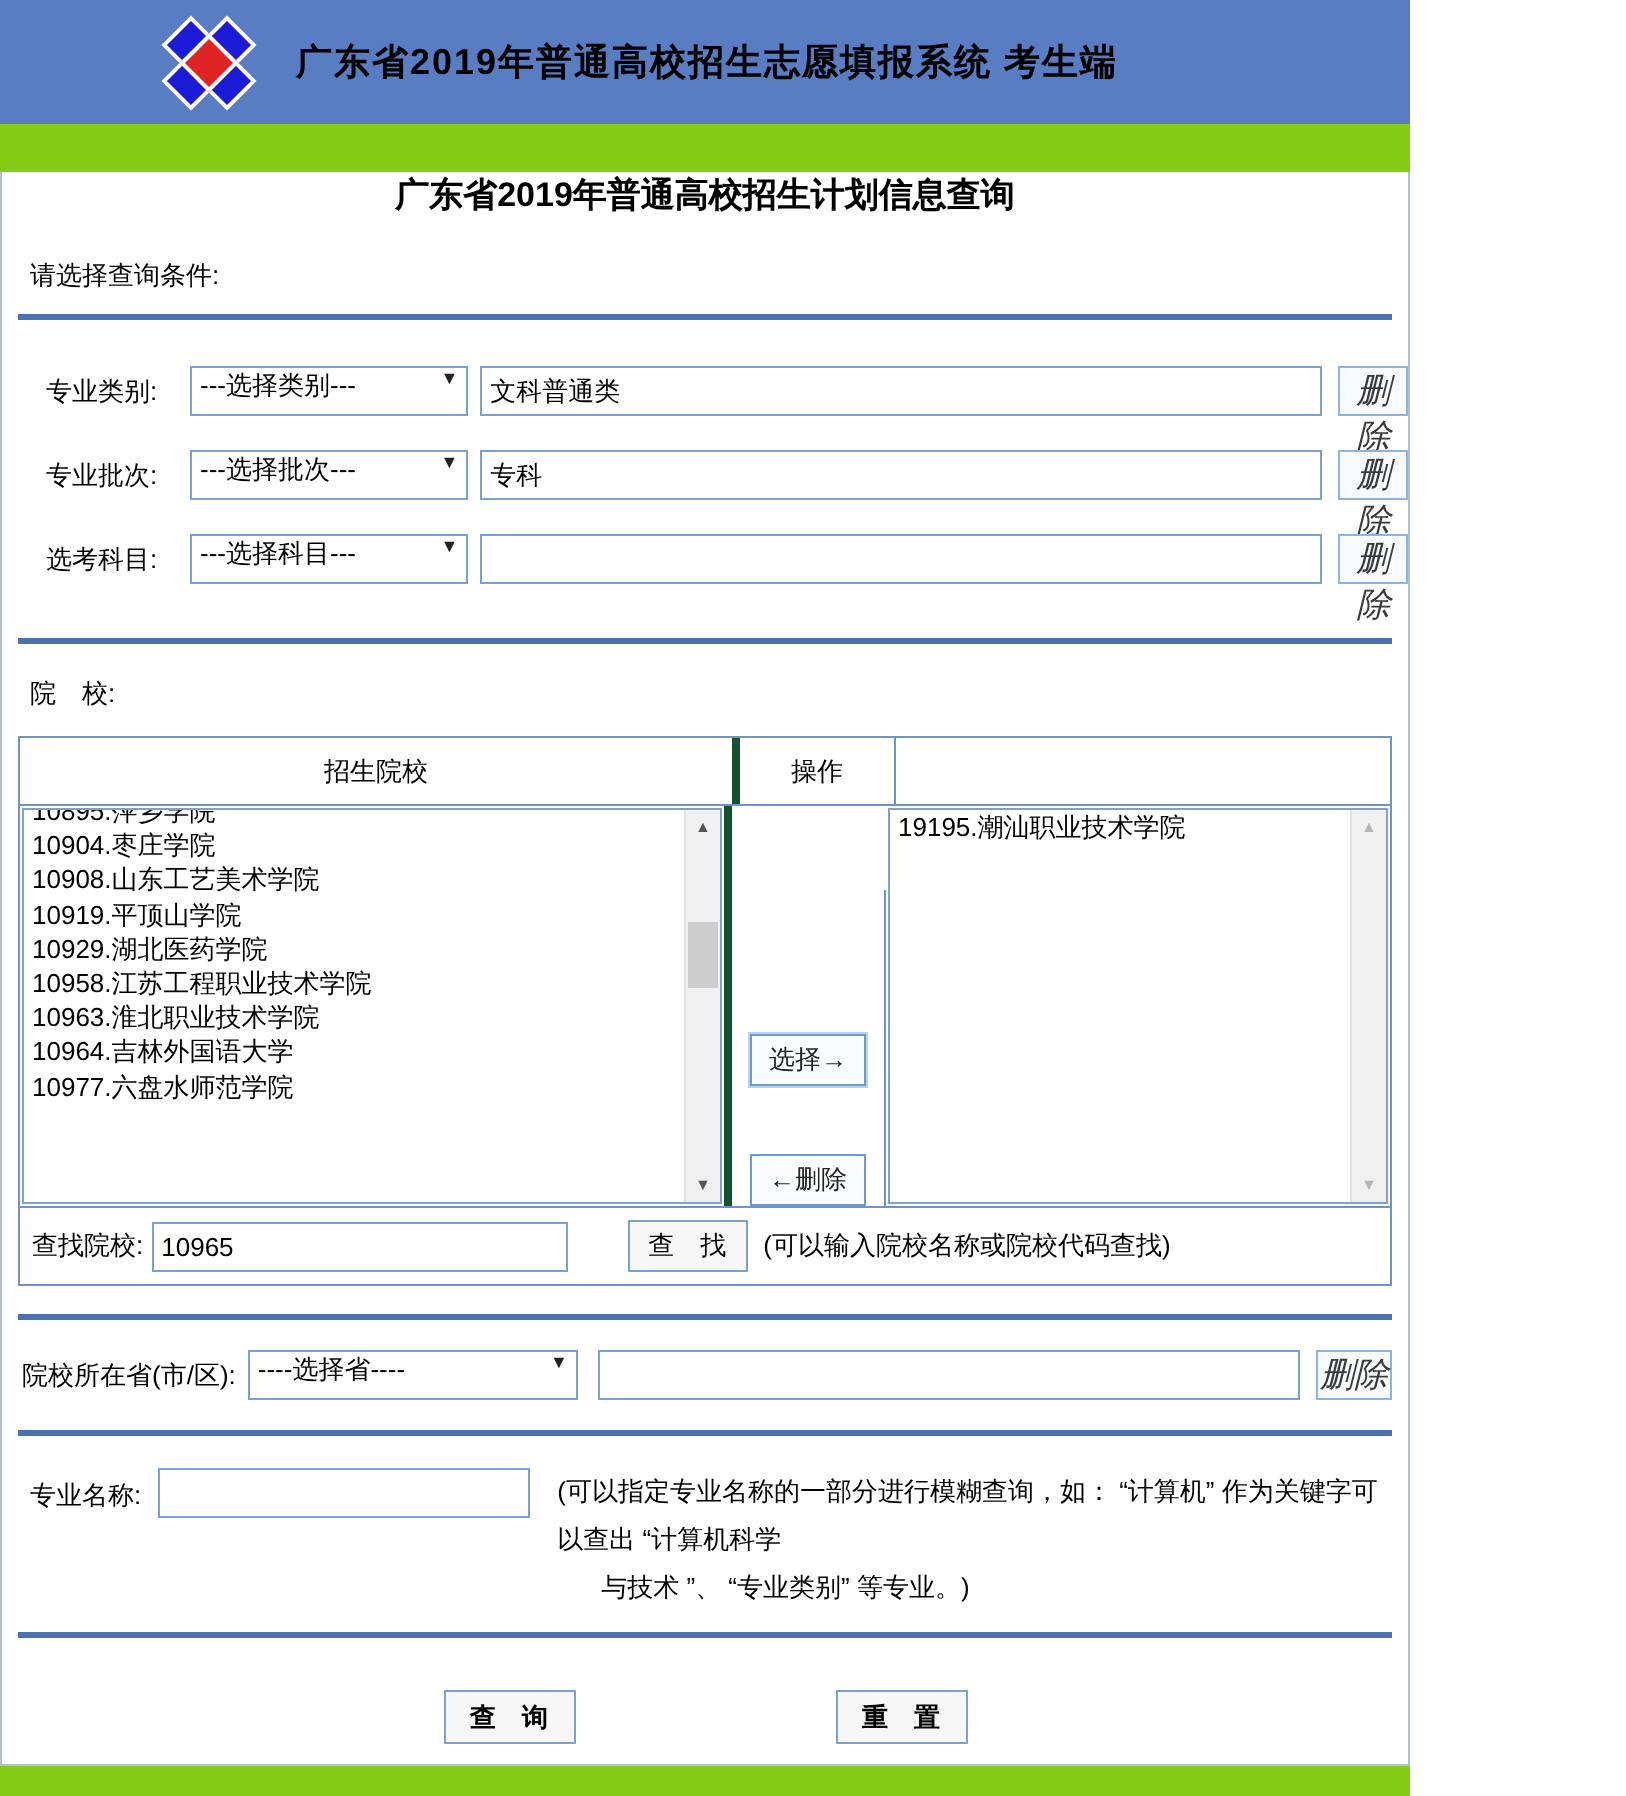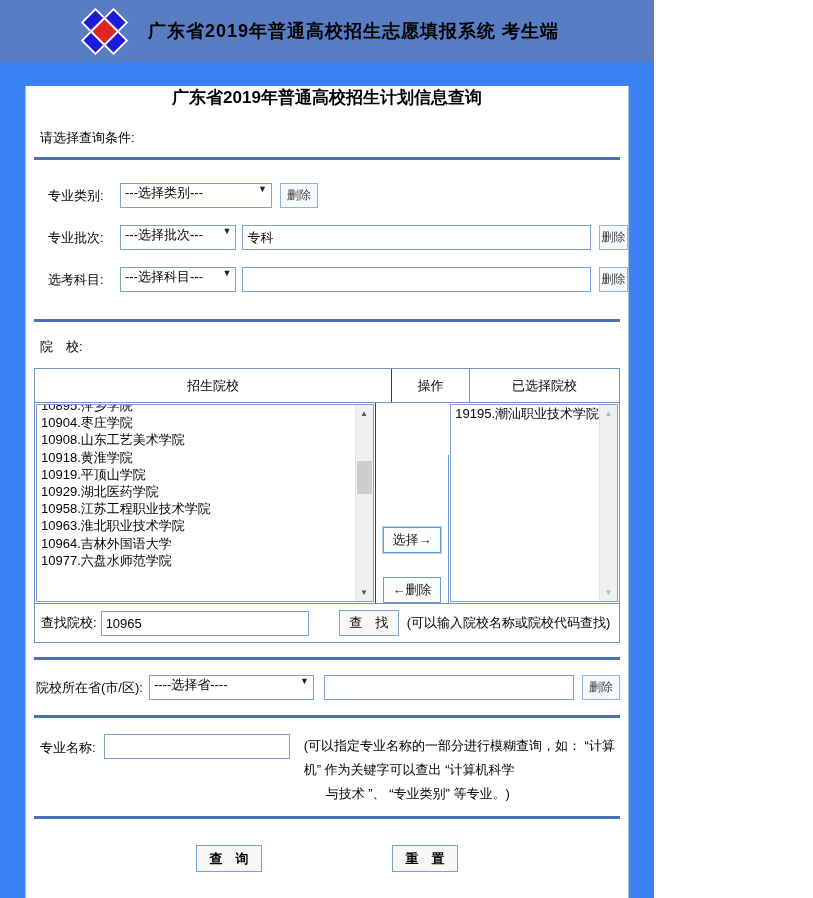--- a/index.html
+++ b/index.html
@@ -1,69 +1,69 @@
 <!DOCTYPE html>
 <html><head>
 <meta charset="utf-8">
 <style>
   html,body{margin:0;padding:0;background:#fff;}
   body{font-family:"Liberation Sans","DejaVu Sans",sans-serif;color:#000;}
-  .page{width:654px;height:898px;position:relative;background:#3b82f6;overflow:hidden;}
+  .page{width:705px;height:898px;position:relative;background:#84cc16;overflow:hidden;}
 
   
   .header{height:62px;background:#587dc2;display:flex;align-items:center;}
   .logo{position:relative;width:52px;height:44px;margin-left:78px;flex:0 0 auto;}
   .logo .d{position:absolute;width:17px;height:17px;transform:rotate(45deg);border:2px solid #fff;}
   .logo .d.blue{background:#1c1cd8;}
   .logo .d.red{background:#e02424;}
   .logo .d.tl{left:7px;top:3px;}
   .logo .d.tr{left:25px;top:3px;}
   .logo .d.bl{left:7px;top:21px;}
   .logo .d.br{left:25px;top:21px;}
   .logo .d.c{left:16px;top:12px;}
   .header-title{font-size:18px;font-weight:bold;color:#000;margin-left:18px;letter-spacing:1px;}
 
   
-  .content{margin:0 25px;border:1px solid #aebfd6;border-top:none;background:#fff;padding-bottom:16px;}
+  .content{margin:0 0;border:1px solid #aebfd6;border-top:none;background:#fff;}
   .page-title{text-align:center;font-size:17px;font-weight:bold;margin-top:24px;}
   .cond-label{font-size:13px;margin:20px 0 10px 14px;}
   .divider{height:3px;background:#4a72ae;margin:8px 8px 0 8px;}
 
   
   .filters{padding:6px 0 2px 0;}
   .frow{display:flex;align-items:center;margin:17px 0 17px 22px;}
   .frow .flabel{width:72px;font-size:13px;flex:0 0 auto;}
   .fselect{width:152px;height:25px;border:1px solid #7aa1cf;display:flex;align-items:flex-start;font-size:13px;padding:0 4px;box-sizing:border-box;background:#fff;cursor:default;}
   .fselect .stext{flex:1;white-space:nowrap;overflow:hidden;}
   .fselect .arrow{font-size:9px;color:#222;margin-left:2px;}
   .finput{width:452px;height:23px;border:1px solid #7aa1cf;font-size:13px;padding:0 4px;margin-left:6px;font-family:inherit;box-sizing:content-box;}
-  .del-btn{margin-left:8px;width:38px;height:25px;border:1px solid #8fb4dc;background:#f7fafd;font-size:12px;color:#3a3a3a;font-family:inherit;cursor:pointer;padding:0;}
+  .del-btn{margin-left:8px;width:38px;height:25px;border:1px solid #8fb4dc;background:#f7fafd;font-size:17px;color:#3a3a3a;font-family:inherit;cursor:pointer;padding:0;font-style:italic;}
 
   .section-label{font-size:13px;margin:16px 0 12px 14px;}
 
   
   .ctable{margin:0 8px;border:1px solid #7092c4;font-size:13px;}
   .thead{display:flex;border-bottom:1px solid #7092c4;}
   .thead .th{height:33px;display:flex;align-items:center;justify-content:center;}
-  .col-avail{width:356px;border-right:1px solid #14532d;}
+  .col-avail{width:356px;border-right:4px solid #14532d;}
   .col-op{width:77px;border-right:1px solid #7092c4;}
   .col-sel{flex:1;}
   .tbody{display:flex;border-bottom:1px solid #7092c4;height:200px;align-items:flex-end;}
   .cell{box-sizing:border-box;}
   .listbox{border:1px solid #7aa1cf;margin:1px;height:196px;display:flex;background:#fff;overflow:hidden;}
   .list-inner{flex:1;overflow:hidden;}
   .list-scrolled{margin-top:-8px;}
   .lb-item{font-size:13px;line-height:17.2px;padding-left:4px;white-space:nowrap;cursor:default;}
   
   .sbar{width:17px;background:#f0f0f0;position:relative;flex:0 0 auto;border-left:1px solid #e2e2e2;}
   .sb-btn{height:17px;display:flex;align-items:center;justify-content:center;font-size:8px;color:#555;background:#f0f0f0;}
   .sb-btn.down{position:absolute;bottom:0;left:0;right:0;}
   .sb-btn.dim{color:#b5b5b5;}
   .sb-thumb{position:absolute;left:1px;width:15px;height:33px;background:#cdcdcd;top:56px;}
-  .ops{display:flex;flex-direction:column;align-items:center;}
+  .ops{display:flex;flex-direction:column;align-items:center;gap:10px;}
   .op-btn{width:58px;height:26px;border:1px solid #6b9bd2;background:#fbfcfe;font-size:13px;font-family:inherit;cursor:pointer;padding:0;color:#222;}
   .op-btn.first{margin-top:72px;box-shadow:0 0 0 1px #b9d3ec;}
   .op-btn.second{margin-top:24px;}
   
   .search-row{display:flex;align-items:center;height:38px;padding-left:6px;}
   .search-label{font-size:13px;}
   .search-input{width:198px;height:23px;border:1px solid #7aa1cf;font-size:13px;padding:0 4px;margin-left:4px;font-family:inherit;}
   .search-btn{margin-left:30px;width:60px;height:26px;border:1px solid #7aa1cf;background:#f7f7f7;font-size:13px;font-family:inherit;cursor:pointer;padding:0;}
   .search-hint{font-size:13px;margin-left:8px;}
 
@@ -106,20 +106,21 @@
     <div class="divider"></div>
 
     <div class="filters">
 
       <div class="frow">
         <span class="flabel">专业类别:</span>
         <div class="fselect">
           <span class="stext">---选择类别---</span>
           <span class="arrow">▼</span>
         </div>
+        <input class="finput" type="text" value="文科普通类" style="">
         <button class="del-btn">删除</button>
       </div>
 
       <div class="frow">
         <span class="flabel">专业批次:</span>
         <div class="fselect">
           <span class="stext">---选择批次---</span>
           <span class="arrow">▼</span>
         </div>
         <input class="finput" type="text" value="专科" style="">
@@ -137,33 +138,31 @@
       </div>
     </div>
 
     <div class="divider"></div>
     <div class="section-label">院　校:</div>
 
     <div class="ctable">
       <div class="thead">
         <div class="th col-avail">招生院校</div>
         <div class="th col-op">操作</div>
-        <div class="th col-sel">已选择院校</div>
       </div>
       <div class="tbody">
 
         <div class="cell col-avail">
           <div class="listbox">
             <div class="list-inner">
               <div class="list-scrolled">
 
               <div class="lb-item">10895.萍乡学院</div>
                   <div class="lb-item">10904.枣庄学院</div>
                   <div class="lb-item">10908.山东工艺美术学院</div>
-                  <div class="lb-item">10918.黄淮学院</div>
                   <div class="lb-item">10919.平顶山学院</div>
                   <div class="lb-item">10929.湖北医药学院</div>
                   <div class="lb-item">10958.江苏工程职业技术学院</div>
                   <div class="lb-item">10963.淮北职业技术学院</div>
                   <div class="lb-item">10964.吉林外国语大学</div>
                   <div class="lb-item">10977.六盘水师范学院</div>
                 </div>
             </div>
             <div class="sbar">
               <div class="sb-btn up">▲</div>

